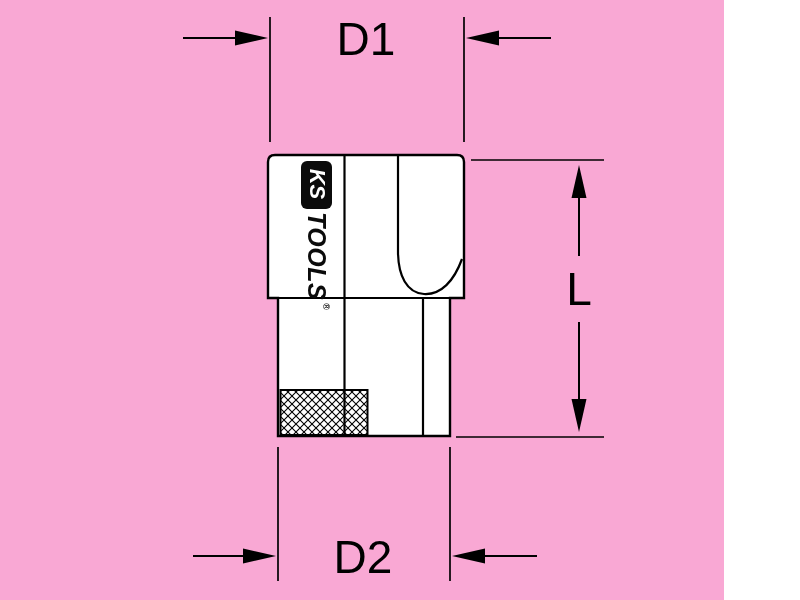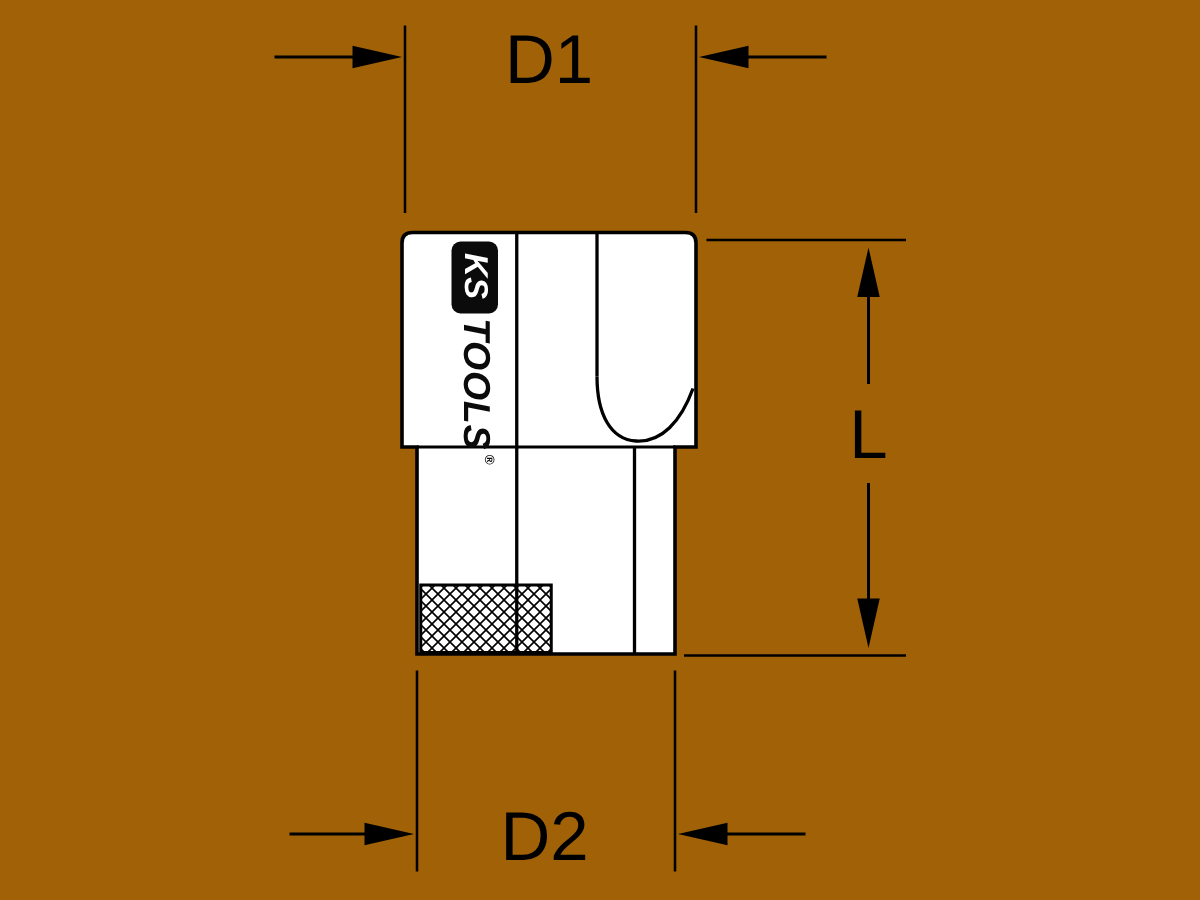--- a/index.html
+++ b/index.html
@@ -3,23 +3,23 @@
 <meta charset="utf-8">
 <style>
   html, body {
     margin: 0;
     padding: 0;
     background: #ffffff;
     font-family: "Liberation Sans", sans-serif;
   }
   .stage {
     position: relative;
-    width: 800px;
+    width: 724px;
     height: 600px;
-    background: #a16207;
+    background: #f9a8d4;
     overflow: hidden;
   }
   .drawing-svg {
     position: absolute;
     left: 0;
     top: 0;
   }
   .dim-text {
     font-family: "Liberation Sans", sans-serif;
     font-size: 46px;

